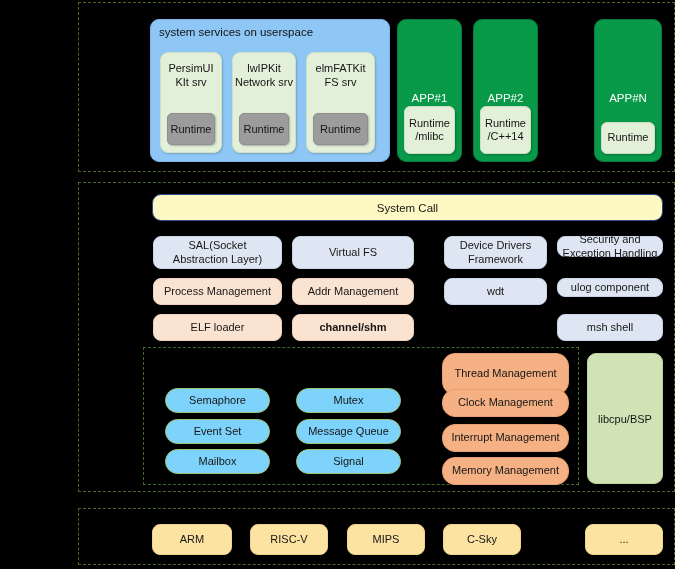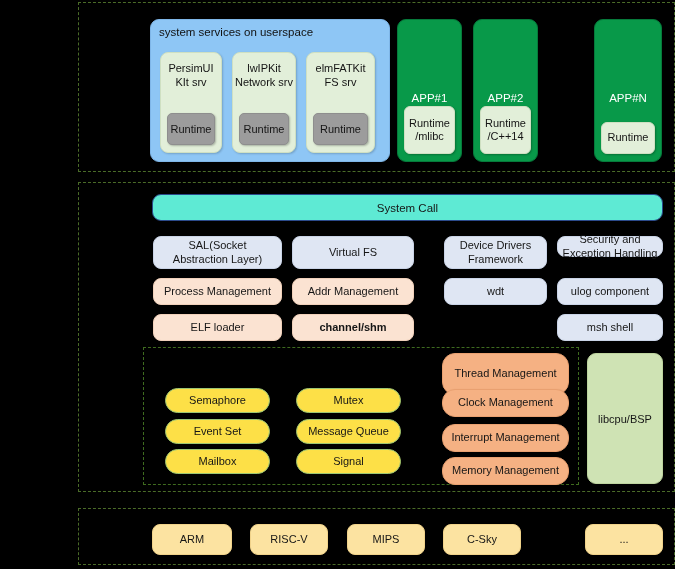--- a/index.html
+++ b/index.html
@@ -58,35 +58,35 @@
   }
   .app-runtime{
     position:absolute;left:6px;right:6px;bottom:7px;
     background:#e2efd9;border:1px solid #cfe0c2;border-radius:6px;
     display:flex;align-items:center;justify-content:center;
     font-size:11px;color:#151515;line-height:1.2;text-align:center;
     box-shadow:1px 1px 2px rgba(0,0,0,.25);
   }
 
   .syscall{
-    position:absolute;background:#5eead4;border:1px solid #2b4a8b;
+    position:absolute;background:#fef9c3;border:1px solid #2b4a8b;
     border-radius:9px;box-sizing:border-box;
     display:flex;align-items:center;justify-content:center;
     font-size:11.5px;color:#161616;
   }
 
   .pill{
     position:absolute;box-sizing:border-box;border-radius:8px;
     display:flex;align-items:center;justify-content:center;
     text-align:center;font-size:11px;line-height:1.2;color:#161616;
     box-shadow:1px 1px 2px rgba(0,0,0,.2);
   }
   .pill.blue{background:#dfe6f3;border:1px solid #c9d3e6;}
   .pill.peach{background:#fbe3d2;border:1px solid #f0d0ba;}
-  .pill.green{background:#fde047;border:1px solid #9cc673;border-radius:13px;}
+  .pill.green{background:#7dd3fc;border:1px solid #9cc673;border-radius:13px;}
   .pill.orange{background:#f5b183;border:1px solid #e9a070;border-radius:13px;}
   .pill.yellow{background:#fce3a1;border:1px solid #f0d28a;}
 
   .libcpu{
     position:absolute;background:#cfe3b4;border:1px solid #bdd49e;
     border-radius:9px;box-sizing:border-box;
     display:flex;align-items:center;justify-content:center;
     font-size:11px;color:#161616;
     box-shadow:1px 1px 2px rgba(0,0,0,.2);
   }
@@ -141,21 +141,21 @@
   <div class="pill peach" style="left:153px;top:314px;width:129px;height:27px;">ELF loader</div>
 
   <div class="pill blue" style="left:292px;top:236px;width:122px;height:33px;">Virtual FS</div>
   <div class="pill peach" style="left:292px;top:278px;width:122px;height:27px;">Addr Management</div>
   <div class="pill peach" style="left:292px;top:314px;width:122px;height:27px;font-weight:bold;">channel/shm</div>
 
   <div class="pill blue" style="left:444px;top:236px;width:103px;height:33px;">Device Drivers<br>Framework</div>
   <div class="pill blue" style="left:444px;top:278px;width:103px;height:27px;">wdt</div>
 
   <div class="pill blue" style="left:557px;top:236px;width:106px;height:21px;">Security and<br>Exception Handling</div>
-  <div class="pill blue" style="left:557px;top:278px;width:106px;height:27px;">ulog component</div>
+  <div class="pill blue" style="left:557px;top:278px;width:106px;height:19px;">ulog component</div>
   <div class="pill blue" style="left:557px;top:314px;width:106px;height:27px;">msh shell</div>
 
   <div class="inner-layer" style="left:143px;top:347px;width:436px;height:138px;"></div>
 
   <div class="pill green" style="left:165px;top:388px;width:105px;height:25px;">Semaphore</div>
   <div class="pill green" style="left:165px;top:419px;width:105px;height:25px;">Event Set</div>
   <div class="pill green" style="left:165px;top:449px;width:105px;height:25px;">Mailbox</div>
 
   <div class="pill green" style="left:296px;top:388px;width:105px;height:25px;">Mutex</div>
   <div class="pill green" style="left:296px;top:419px;width:105px;height:25px;">Message Queue</div>

